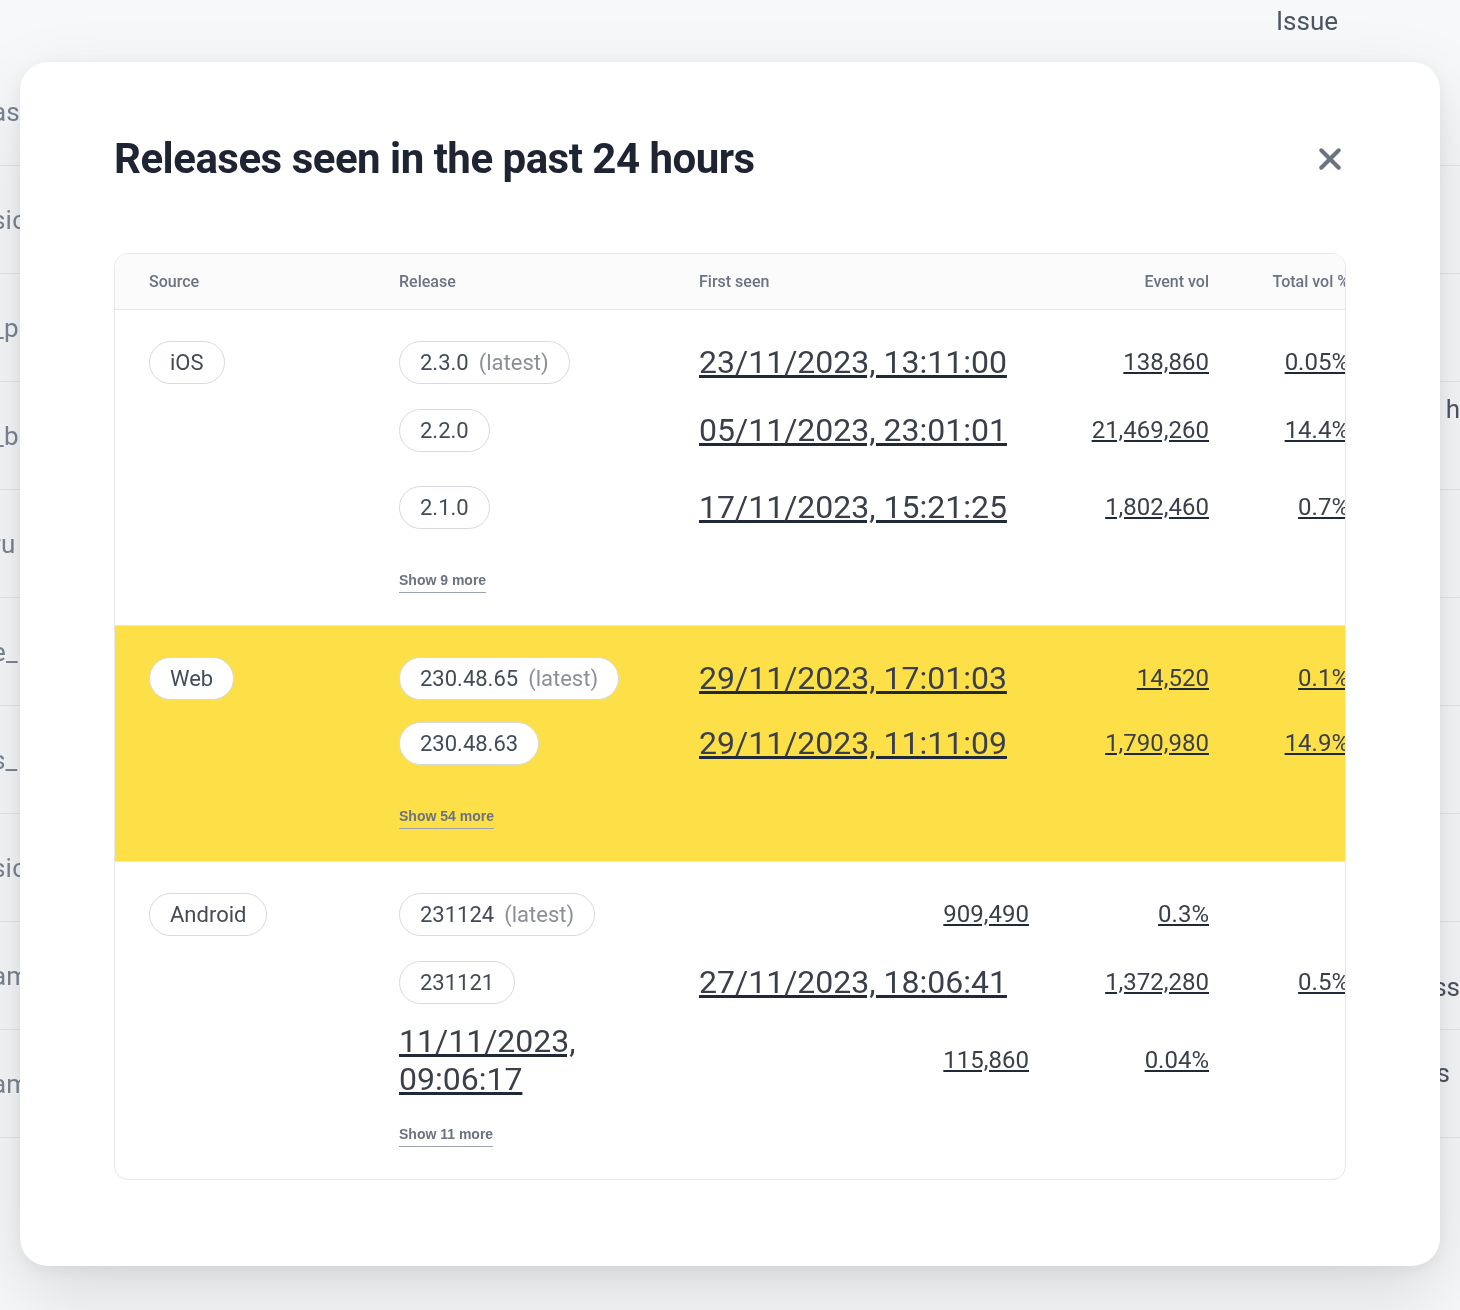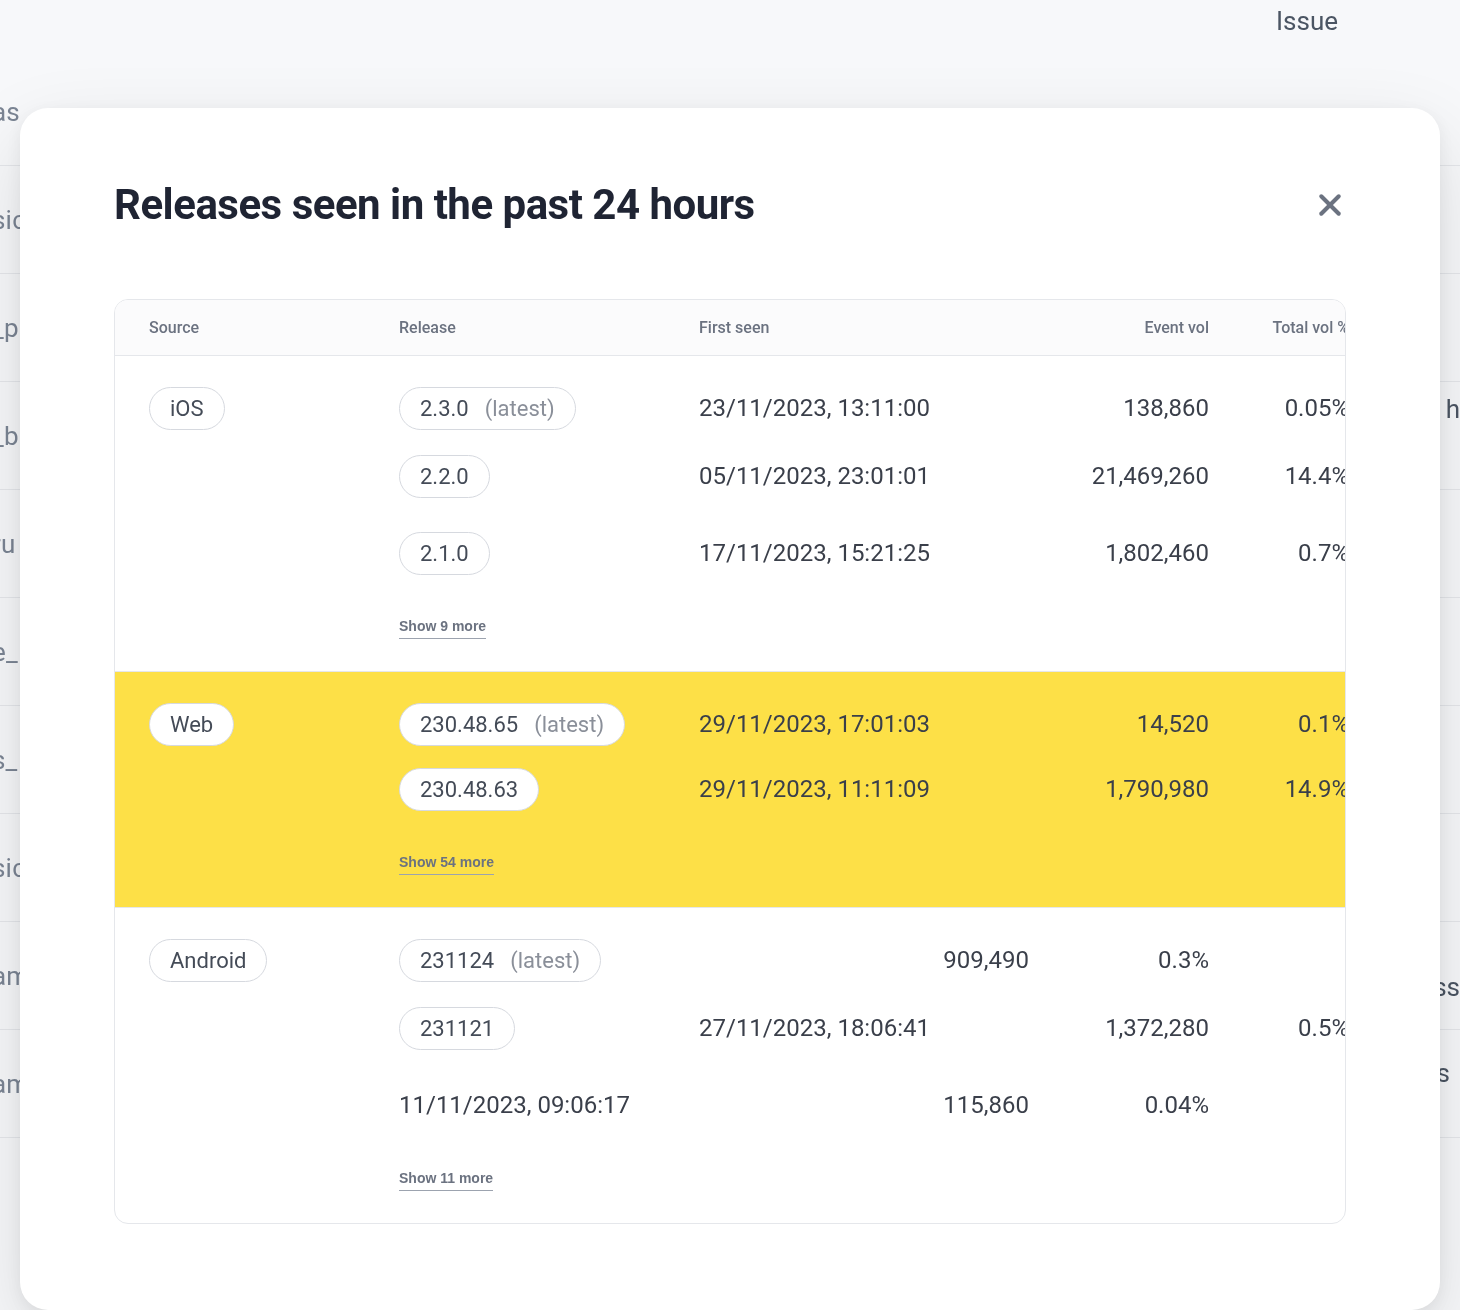--- a/index.html
+++ b/index.html
@@ -39,21 +39,21 @@
   .bg .bg-right .chip {
     position: absolute;
     font-size: 26px;
   }
 
   
   .modal-wrap {
     position: absolute;
     inset: 0;
     display: flex;
-    align-items: flex-end;
+    align-items: center;
     justify-content: center;
     padding-top: 18px;
   }
   .modal {
     width: 1420px;
     background: #ffffff;
     border-radius: 28px;
     box-shadow: 0 30px 80px rgba(0,0,0,0.12), 0 4px 16px rgba(0,0,0,0.06);
     padding: 72px 94px 86px 94px;
     position: relative;
@@ -96,20 +96,21 @@
     border-bottom: 1px solid #e5e7eb;
     color: #6b7280;
     font-size: 16px;
     font-weight: 500;
   }
   .thead .num { text-align: right; }
 
   .group {
     border-bottom: 1px solid #e5e7eb;
     padding: 0 34px;
+    text-decoration: underline;
   }
   .group:last-child { border-bottom: none; }
   .group.alt { background: #fde047; }
 
   .row {
     display: grid;
     grid-template-columns: 250px 300px 330px 180px 140px;
     align-items: center;
     min-height: 80px;
   }
@@ -123,25 +124,24 @@
     border: 1.5px solid #d6d9df;
     border-radius: 999px;
     padding: 8px 20px;
     font-size: 22px;
     color: #444b57;
     background: #fff;
     white-space: nowrap;
   }
   .release-pill .latest {
     color: #8a8f99;
-    margin-left: 6px;
   }
 
   .cell-text {
-    font-size: 24px;
+    font-size: 32px;
     color: #3a3f4a;
   }
   .cell-num {
     font-size: 24px;
     color: #3a3f4a;
     text-align: right;
     font-variant-numeric: tabular-nums;
   }
 
   .show-more-row {

